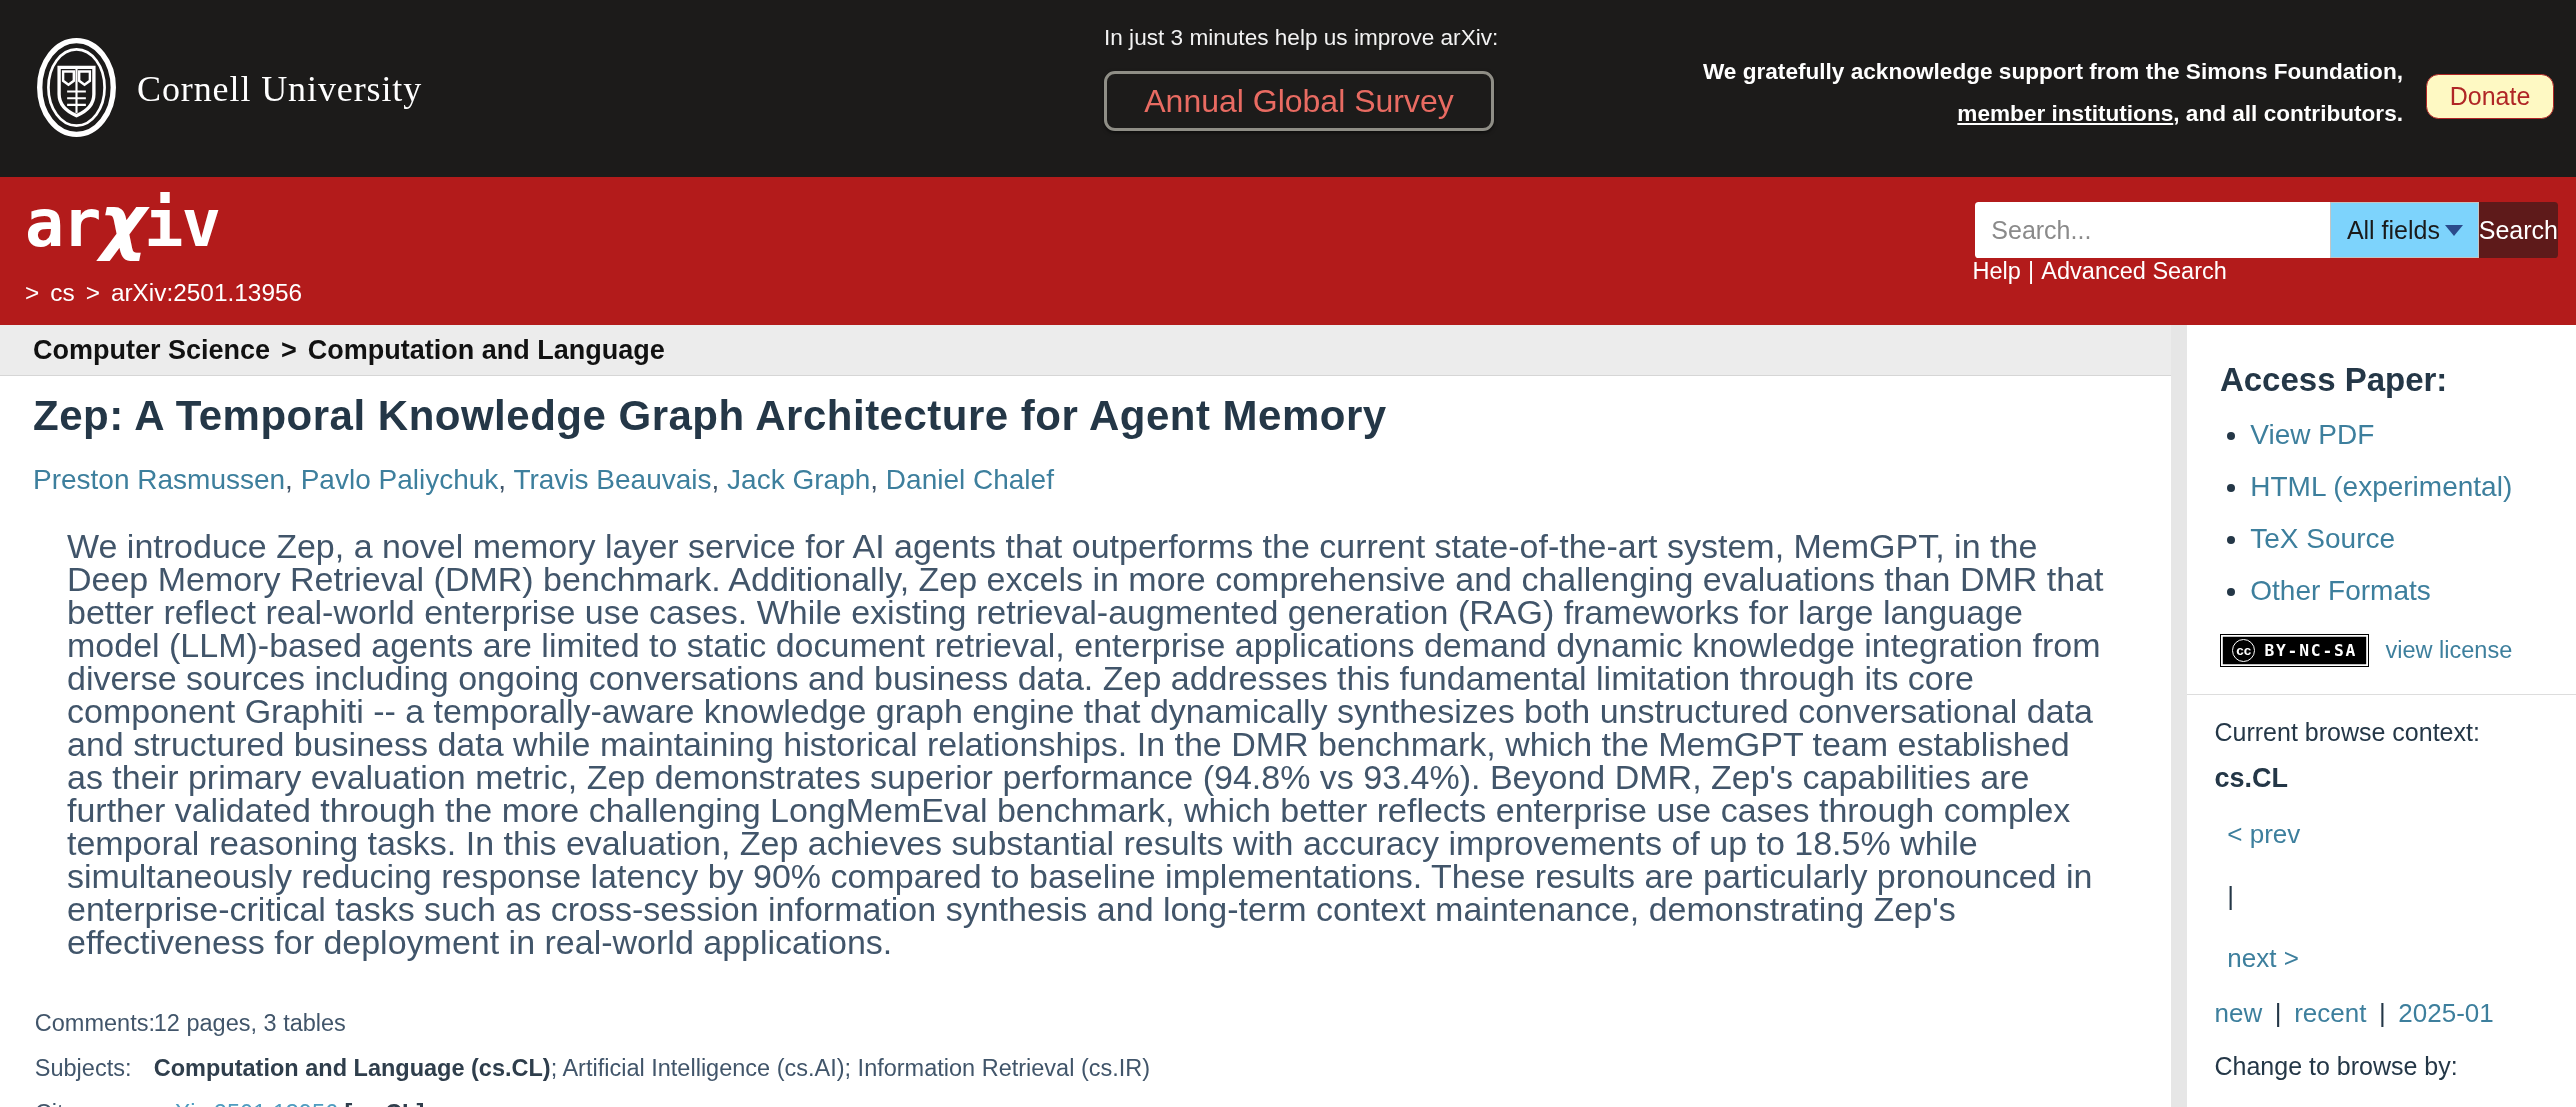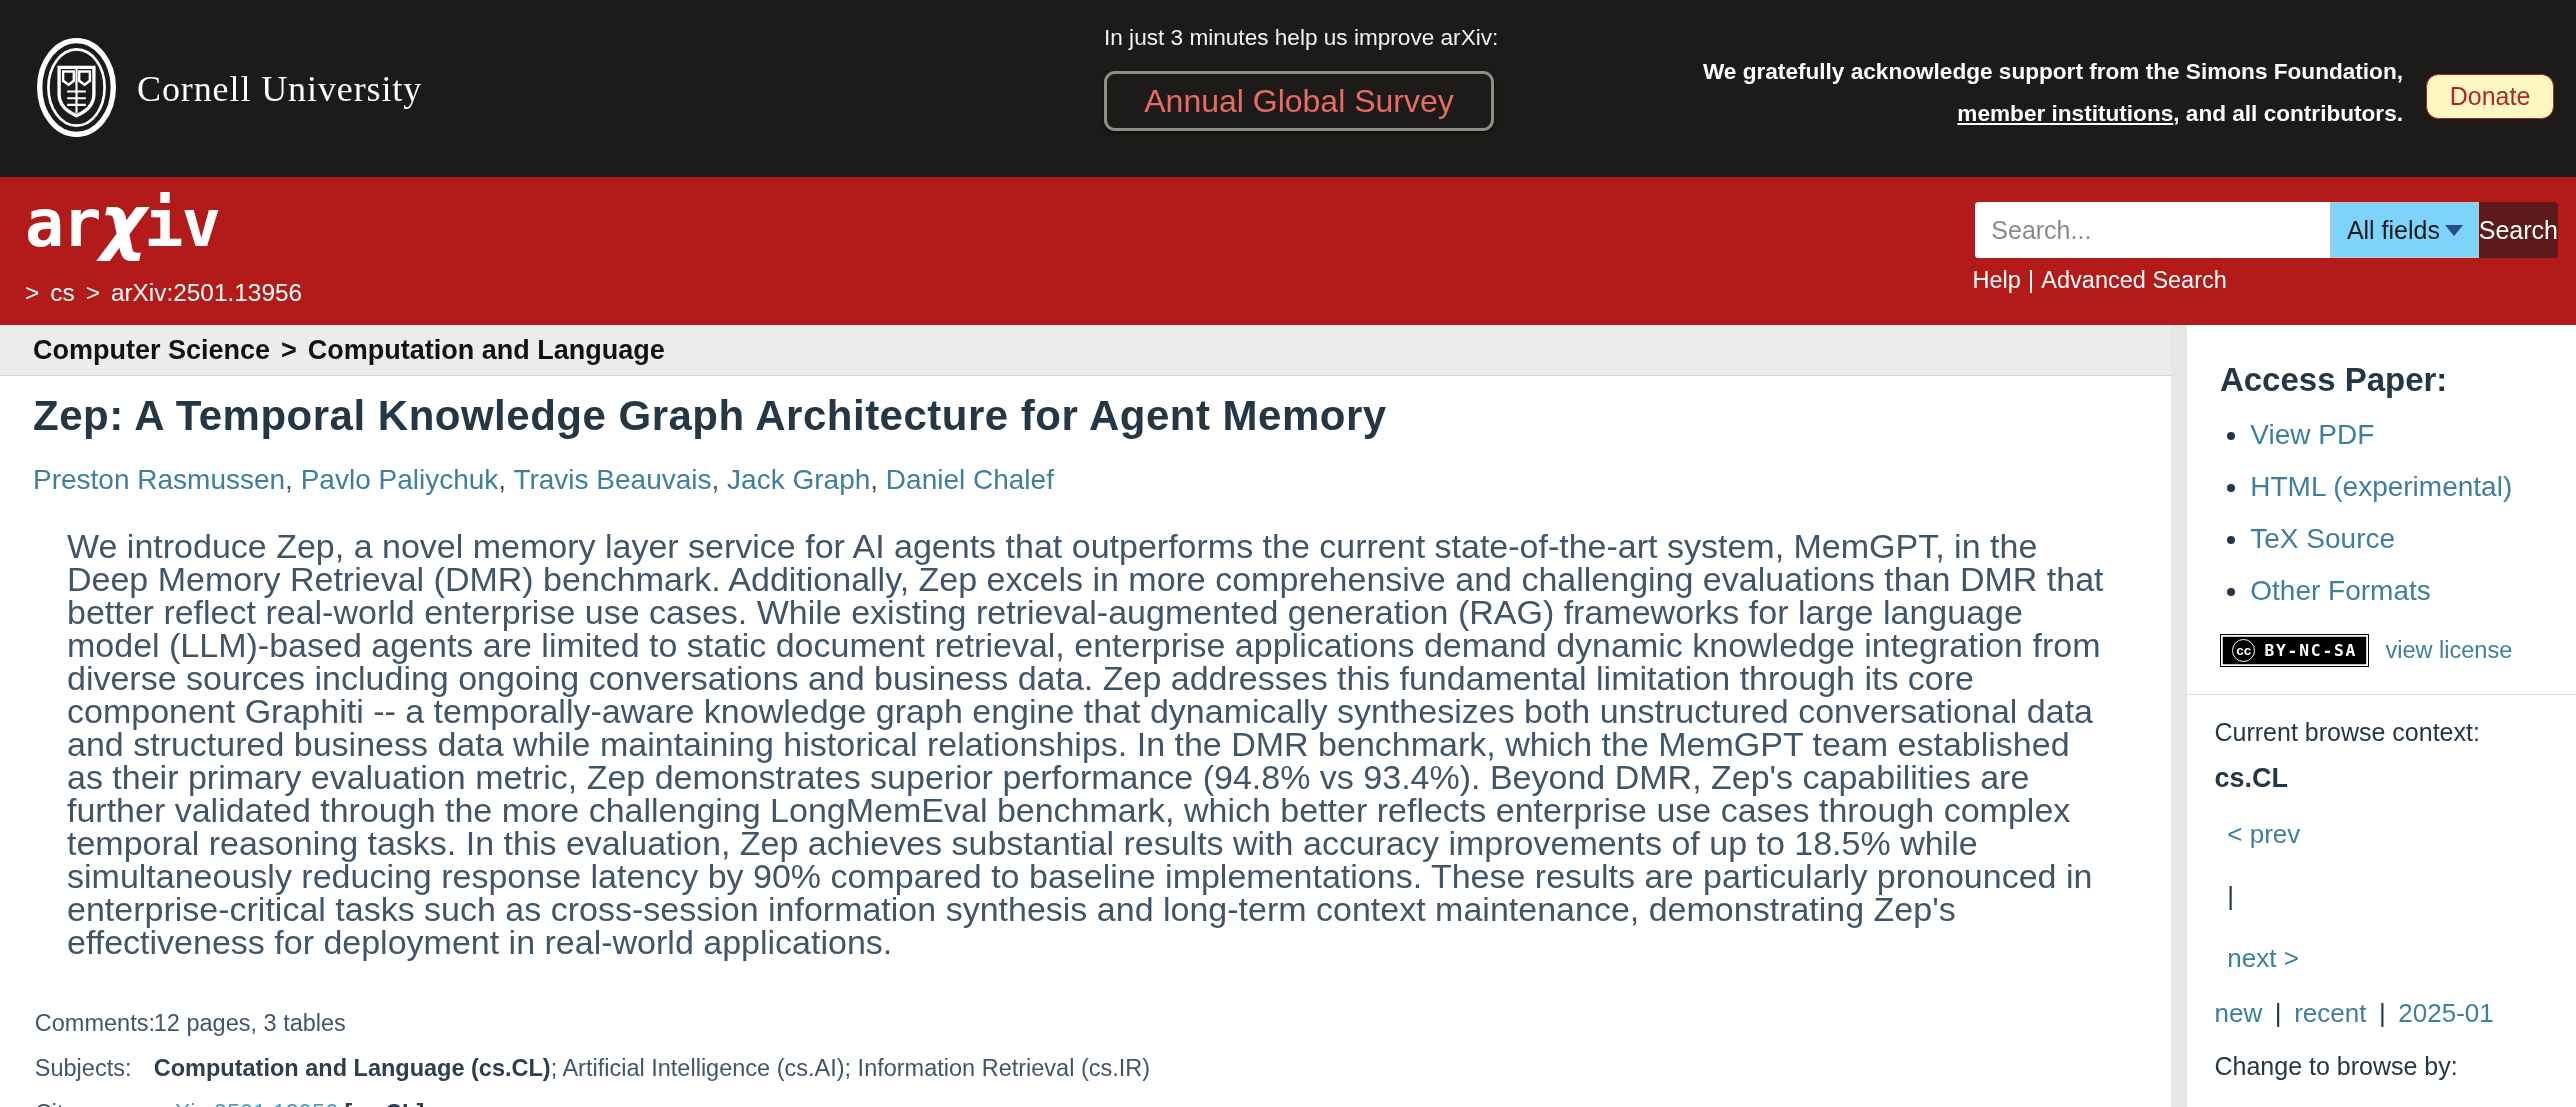--- a/index.html
+++ b/index.html
@@ -41,21 +41,21 @@
   .search-input { flex:1; border:none; border-radius:3.6px 0 0 3.6px; padding:0 16.3px;
                   font-size:25px; font-family:inherit; color:#333; outline:none; }
   .search-input::placeholder { color:#8a8a8a; }
   .field-select { width:211px; background:#7dd3fc; border:0.9px solid #c4c4c4;
                   display:flex; align-items:center; justify-content:space-between;
                   padding:0 14.5px 0 16.3px; font-size:25px; color:#1a1a1a; cursor:pointer; }
   .chevron-down { width:0; height:0; border-left:9px solid transparent;
                   border-right:9px solid transparent; border-top:11.7px solid #2a4a8b; }
   .search-btn { width:117px; background:var(--searchbtn); color:#fff; border:none;
                 border-radius:0 3.6px 3.6px 0; font-size:25px; font-family:inherit; cursor:pointer; }
-  .help-row { margin-top:9px; padding-left:14.5px; color:#fff; font-size:23.5px; }
+  .help-row { padding-left:14.5px; color:#fff; font-size:23.5px; }
   .help-row a { color:#fff; }
   .help-sep { margin:0 7.2px; }
 
   
   .columns { display:flex; height:782px; }
   .main-col { width:2171px; background:#fff; }
   .col-gap { width:16.3px; background:#e6e6e6; }
   .sidebar { flex:1; background:#fff; padding:0 0 0 20px; }
 
   

